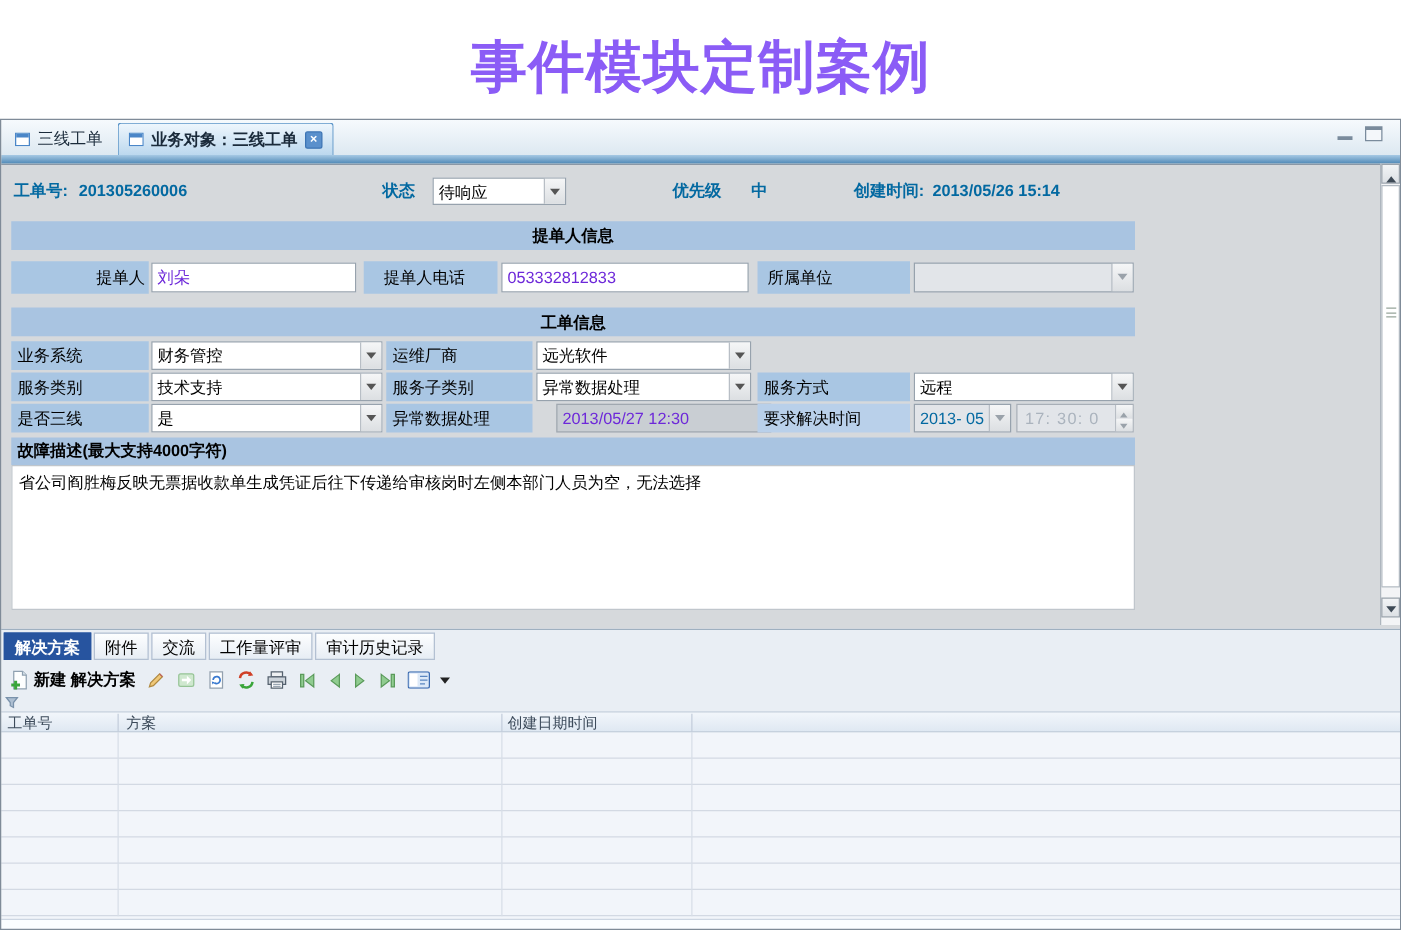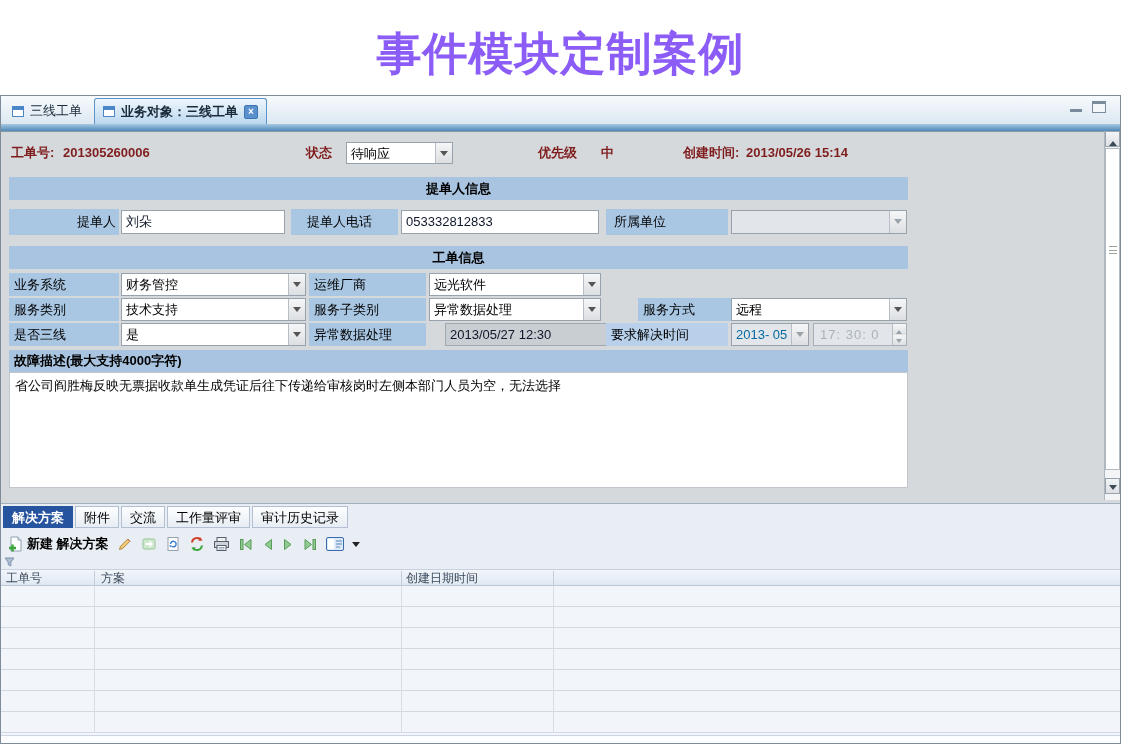--- a/index.html
+++ b/index.html
@@ -25,26 +25,26 @@
                color:#fff; font-size:10px; line-height:12px; text-align:center; cursor:pointer; }
   #tab-strip { position:absolute; top:124px; left:1px; width:1119px; height:7px;
                background:linear-gradient(#a6c9e4,#4f88b6); }
   .win-btn { position:absolute; top:101px; width:14px; height:12px; cursor:pointer; }
   #btn-min { left:1070px; border-bottom:3px solid #7a8b9c; height:11px; width:12px; }
   #btn-max { left:1092px; border:1px solid #7a8b9c; border-top:3px solid #7a8b9c; background:#f4f7fa; }
 
   
   #main { position:absolute; top:131px; left:1px; width:1119px; height:372px; background:#d6d9dc; border-top:1px solid #8b98a6; }
   .abs { position:absolute; }
-  .lbl { font-size:13px; color:#7f1d1d; line-height:22px; white-space:nowrap; }
+  .lbl { font-size:13px; color:#0369a1; line-height:22px; white-space:nowrap; }
   .b { font-weight:bold; }
   .band { background:#a9c4e1; font-size:13px; font-weight:bold; color:#000; line-height:23px; }
   .band.center { text-align:center; }
   .cell { background:#a9c6e3; font-size:13px; color:#000; line-height:24px; white-space:nowrap; overflow:hidden; }
-  .tinput { background:#fff; border:1px solid #97a2ad; font-size:13px; color:#0f172a; line-height:22px; padding-left:4px; white-space:nowrap; overflow:hidden; }
+  .tinput { background:#fff; border:1px solid #97a2ad; font-size:13px; color:#6d28d9; line-height:22px; padding-left:4px; white-space:nowrap; overflow:hidden; }
   .combo { background:#fff; border:1px solid #97a2ad; display:flex; }
   .combo .ctext { flex:1; font-size:13px; color:#000; line-height:21px; padding-left:4px; white-space:nowrap; overflow:hidden; }
   .combo .cbtn { width:17px; background:linear-gradient(#f5f6f7,#dcdfe2); border-left:1px solid #b8bec5; position:relative; cursor:pointer; }
   .combo .cbtn:after { content:""; position:absolute; left:4px; top:8px; border:4px solid transparent; border-top:5px solid #555; }
   .combo.disabled { background:#e2e5e9; }
   .combo.disabled .ctext { color:#0369a1; }
   .combo.disabled .cbtn:after { border-top-color:#9aa2aa; }
   .spinner { background:#e2e5e9; border:1px solid #a8afb7; display:flex; }
   .spinner .ctext { flex:1; font-size:13px; color:#aab3bd; line-height:21px; padding-left:6px; letter-spacing:1px; }
   .spin-btns { width:14px; display:flex; flex-direction:column; border-left:1px solid #b8bec5; }
@@ -161,21 +161,21 @@
     <div class="abs cell" style="left:8px; top:166px; width:110px; height:23px; padding-left:5px; line-height:23px;">服务类别</div>
     <div class="abs combo" style="left:120px; top:166px; width:185px; height:23px;">
       <span class="ctext">技术支持</span>
       <span class="cbtn"></span>
     </div>
     <div class="abs cell" style="left:308px; top:166px; width:117px; height:23px; padding-left:5px; line-height:23px;">服务子类别</div>
     <div class="abs combo" style="left:428px; top:166px; width:172px; height:23px;">
       <span class="ctext">异常数据处理</span>
       <span class="cbtn"></span>
     </div>
-    <div class="abs cell" style="left:605px; top:166px; width:122px; height:23px; padding-left:5px; line-height:23px;margin-left:32px;">服务方式</div>
+    <div class="abs cell" style="left:605px; top:166px; width:122px; height:23px; padding-left:5px; line-height:23px;">服务方式</div>
     <div class="abs combo" style="left:730px; top:166px; width:176px; height:23px;">
       <span class="ctext">远程</span>
       <span class="cbtn"></span>
     </div>
 
     <div class="abs cell" style="left:8px; top:191px; width:110px; height:23px; padding-left:5px; line-height:23px;">是否三线</div>
     <div class="abs combo" style="left:120px; top:191px; width:185px; height:23px;">
       <span class="ctext">是</span>
       <span class="cbtn"></span>
     </div>

